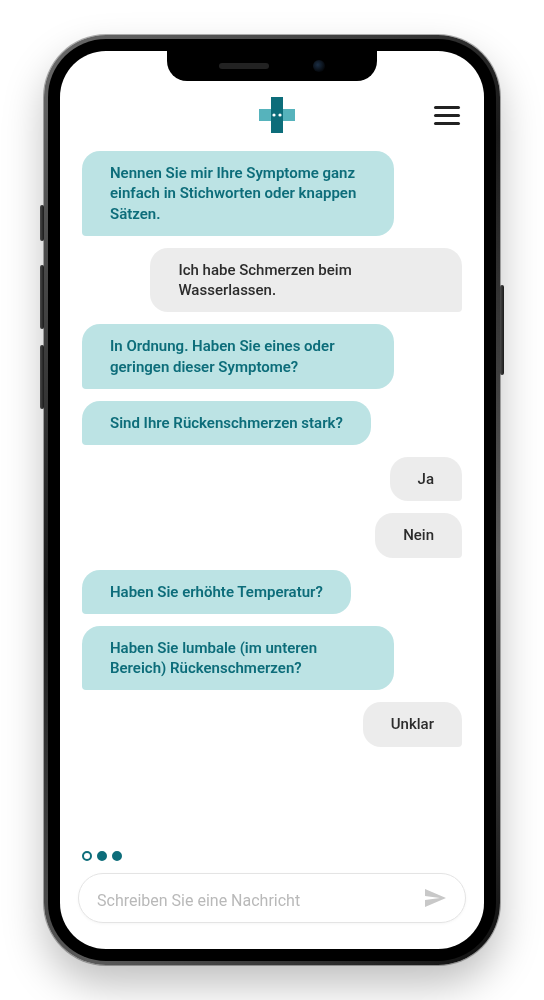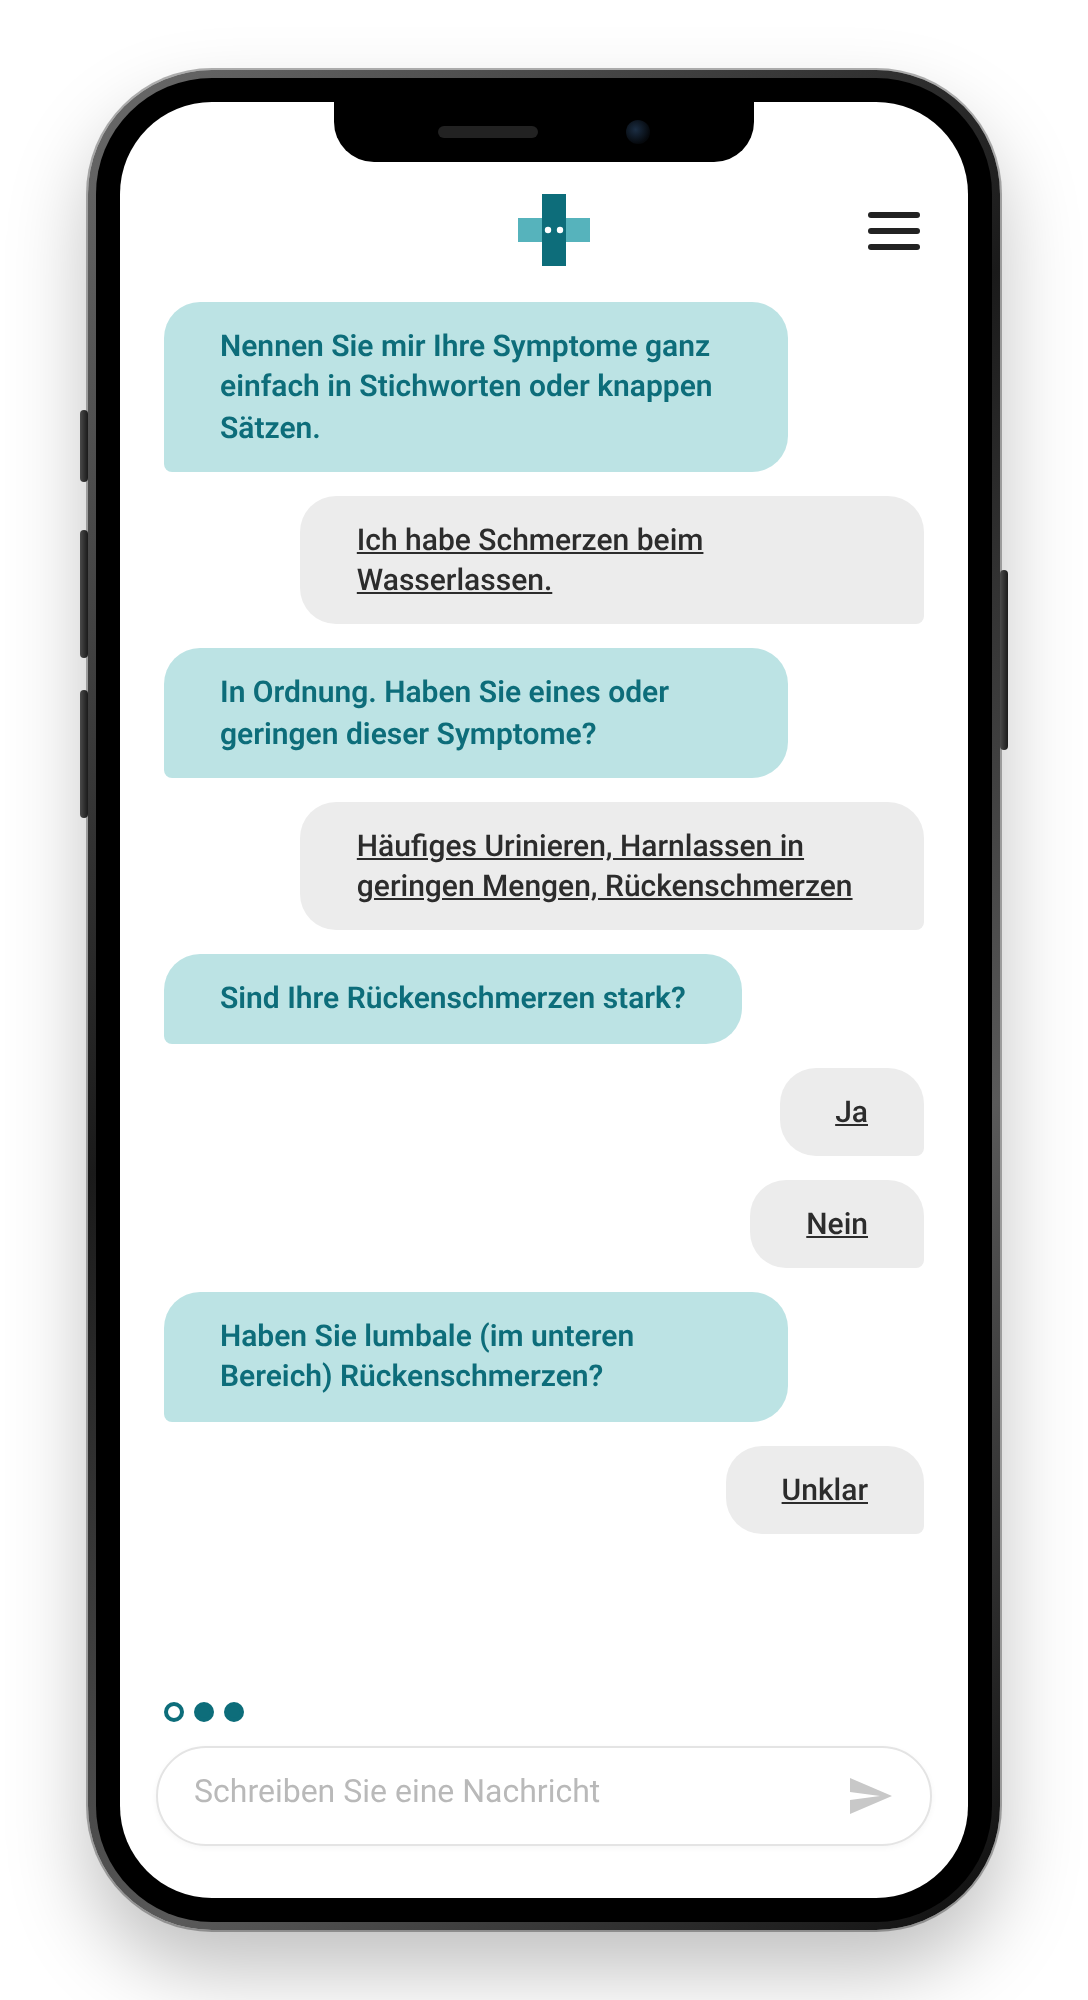--- a/index.html
+++ b/index.html
@@ -64,30 +64,29 @@
     display:flex;flex-direction:column;gap:12px;
   }
   .msg{max-width:82%;padding:12px 28px;border-radius:18px;font-size:15px;line-height:1.35;position:relative;}
   .msg.bot{
     align-self:flex-start;background:var(--bot-bg);color:var(--bot-text);font-weight:600;
     border-bottom-left-radius:4px;
   }
   .msg.user{
     align-self:flex-end;background:var(--user-bg);color:var(--user-text);font-weight:500;
     border-bottom-right-radius:4px;
-    text-decoration:underline;
   }
   .typing{padding:8px 22px 4px 22px;display:flex;gap:5px;}
   .dot{width:10px;height:10px;border-radius:50%;border:2px solid #0d6d7a;}
   .dot.fill{background:#0d6d7a;}
   .composer{
     padding:8px 18px 26px 18px;
   }
   .input-wrap{
-    display:flex;align-items:flex-start;gap:8px;
+    display:flex;align-items:flex-end;gap:8px;
     border:1px solid #e4e4e4;border-radius:28px;
     padding:12px 18px;background:#fff;
     box-shadow:0 1px 3px rgba(0,0,0,.04);
   }
   .input-wrap input{
     flex:1;border:none;outline:none;font-size:16px;color:#333;background:transparent;
   }
   .input-wrap input::placeholder{color:#b9b9b9;}
   .send{color:#c8c8c8;display:flex;cursor:pointer;}
   .home-ind{position:absolute;bottom:8px;left:50%;transform:translateX(-50%);width:140px;height:5px;border-radius:3px;background:#000;opacity:.0;}
@@ -122,24 +121,24 @@
           <span></span>
             <span></span>
             <span></span>
         </div>
       </div>
 
       <div class="chat" id="chat">
           <div class="msg bot">Nennen Sie mir Ihre Symptome ganz einfach in Stichworten oder knappen Sätzen.</div>
           <div class="msg user">Ich habe Schmerzen beim Wasserlassen.</div>
           <div class="msg bot">In Ordnung. Haben Sie eines oder geringen dieser Symptome?</div>
-          <div class="msg user">Häufiges Urinieren, Harnlassen in geringen Mengen, Rückenschmerzen</div>
           <div class="msg bot">Sind Ihre Rückenschmerzen stark?</div>
           <div class="msg user">Ja</div>
           <div class="msg user">Nein</div>
+          <div class="msg bot">Haben Sie erhöhte Temperatur?</div>
           <div class="msg bot">Haben Sie lumbale (im unteren Bereich) Rückenschmerzen?</div>
           <div class="msg user">Unklar</div>
         </div>
 
       <div class="typing">
         <span class="dot"></span>
         <span class="dot fill"></span>
         <span class="dot fill"></span>
       </div>
 

